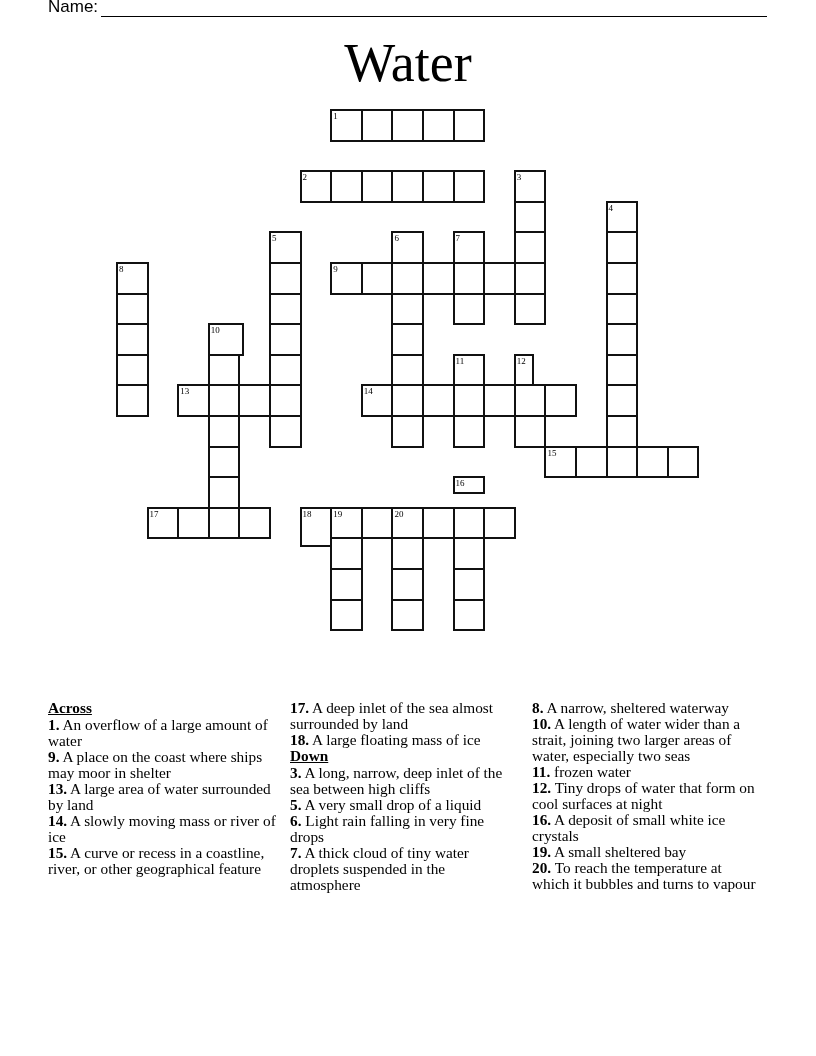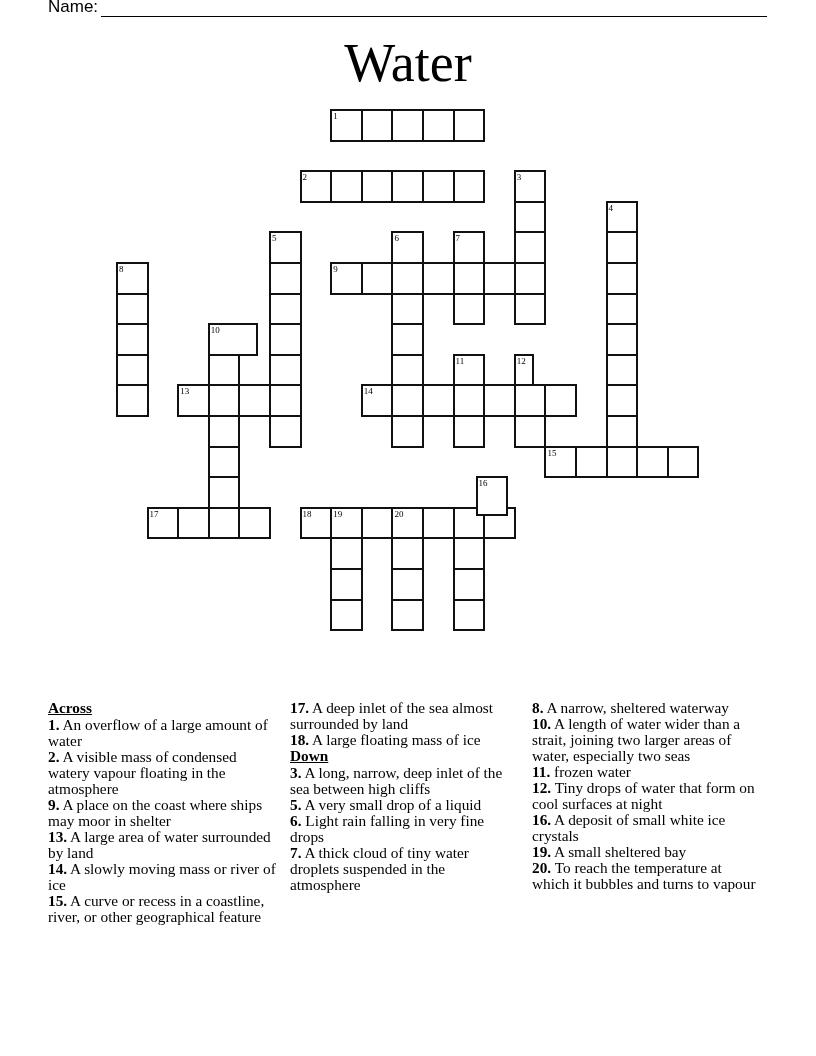--- a/index.html
+++ b/index.html
@@ -94,21 +94,21 @@
     <div class="cell" style="left: 575px; top: 445.6px; width: 32.6px; height: 32.6px;"></div>
     <div class="cell" style="left: 605.6px; top: 445.6px; width: 32.6px; height: 32.6px;"></div>
     <div class="cell" style="left: 636.2px; top: 445.6px; width: 32.6px; height: 32.6px;"></div>
     <div class="cell" style="left: 666.8px; top: 445.6px; width: 32.6px; height: 32.6px;"></div>
     <div class="cell" style="left: 146.6px; top: 506.8px; width: 32.6px; height: 32.6px;">
       <span class="num">17</span>
     </div>
     <div class="cell" style="left: 177.2px; top: 506.8px; width: 32.6px; height: 32.6px;"></div>
     <div class="cell" style="left: 207.8px; top: 506.8px; width: 32.6px; height: 32.6px;"></div>
     <div class="cell" style="left: 238.4px; top: 506.8px; width: 32.6px; height: 32.6px;"></div>
-    <div class="cell" style="left: 299.6px; top: 506.8px; width: 32.6px; height: 32px;">
+    <div class="cell" style="left: 299.6px; top: 506.8px; width: 32.6px; height: 40px;">
       <span class="num">18</span>
     </div>
     <div class="cell" style="left: 330.2px; top: 506.8px; width: 32.6px; height: 32.6px;">
       <span class="num">19</span>
     </div>
     <div class="cell" style="left: 360.8px; top: 506.8px; width: 32.6px; height: 32.6px;"></div>
     <div class="cell" style="left: 391.4px; top: 506.8px; width: 32.6px; height: 39px; text-align: right;">
       <span class="num">20</span>
     </div>
     <div class="cell" style="left: 422px; top: 506.8px; width: 32.6px; height: 32.6px;"></div>
@@ -149,54 +149,53 @@
       <span class="num">7</span>
     </div>
     <div class="cell" style="left: 452.6px; top: 292.6px; width: 32.6px; height: 32.6px;"></div>
     <div class="cell" style="left: 116px; top: 262px; width: 32.6px; height: 32.6px;">
       <span class="num">8</span>
     </div>
     <div class="cell" style="left: 116px; top: 292.6px; width: 32.6px; height: 32.6px;"></div>
     <div class="cell" style="left: 116px; top: 323.2px; width: 32.6px; height: 32.6px;"></div>
     <div class="cell" style="left: 116px; top: 353.8px; width: 32.6px; height: 32.6px;"></div>
     <div class="cell" style="left: 116px; top: 384.4px; width: 32.6px; height: 32.6px;"></div>
-    <div class="cell" style="left: 207.8px; top: 323.2px; width: 50px; height: 32.6px;">
+    <div class="cell" style="left: 207.8px; top: 323.2px; width: 36px; height: 32.6px;">
       <span class="num">10</span>
     </div>
     <div class="cell" style="left: 207.8px; top: 353.8px; width: 32.6px; height: 32.6px;"></div>
     <div class="cell" style="left: 207.8px; top: 415px; width: 32.6px; height: 32.6px;"></div>
     <div class="cell" style="left: 207.8px; top: 445.6px; width: 32.6px; height: 32.6px;"></div>
     <div class="cell" style="left: 207.8px; top: 476.2px; width: 32.6px; height: 32.6px;"></div>
     <div class="cell" style="left: 452.6px; top: 353.8px; width: 32.6px; height: 32.6px;">
       <span class="num">11</span>
     </div>
     <div class="cell" style="left: 452.6px; top: 415px; width: 32.6px; height: 32.6px;"></div>
     <div class="cell" style="left: 513.8px; top: 353.8px; width: 20px; height: 32.6px;">
       <span class="num">12</span>
     </div>
     <div class="cell" style="left: 513.8px; top: 415px; width: 32.6px; height: 32.6px;"></div>
-    <div class="cell" style="left: 452.6px; top: 476.2px; width: 32.6px; height: 40px; margin-left: 23px;">
+    <div class="cell" style="left: 452.6px; top: 476.2px; width: 32.6px; height: 18px;">
       <span class="num">16</span>
     </div>
     <div class="cell" style="left: 452.6px; top: 537.4px; width: 32.6px; height: 32.6px;"></div>
     <div class="cell" style="left: 452.6px; top: 568px; width: 32.6px; height: 32.6px;"></div>
     <div class="cell" style="left: 452.6px; top: 598.6px; width: 32.6px; height: 32.6px;"></div>
     <div class="cell" style="left: 330.2px; top: 537.4px; width: 32.6px; height: 32.6px;"></div>
     <div class="cell" style="left: 330.2px; top: 568px; width: 32.6px; height: 32.6px;"></div>
     <div class="cell" style="left: 330.2px; top: 598.6px; width: 32.6px; height: 32.6px;"></div>
     <div class="cell" style="left: 391.4px; top: 537.4px; width: 32.6px; height: 32.6px;"></div>
     <div class="cell" style="left: 391.4px; top: 568px; width: 32.6px; height: 32.6px;"></div>
     <div class="cell" style="left: 391.4px; top: 598.6px; width: 32.6px; height: 32.6px;"></div>
   </div>
 
 <div class="clues">
   <div class="col c1">
     <div class="heading">Across</div>
     <div class="clue"><b>1.</b> <span>An overflow of a large amount of water</span></div>
-    <div class="clue"><b>2.</b> <span>A visible mass of condensed watery vapour floating in the atmosphere</span></div>
     <div class="clue"><b>9.</b> <span>A place on the coast where ships may moor in shelter</span></div>
     <div class="clue"><b>13.</b> <span>A large area of water surrounded by land</span></div>
     <div class="clue"><b>14.</b> <span>A slowly moving mass or river of ice</span></div>
     <div class="clue"><b>15.</b> <span>A curve or recess in a coastline, river, or other geographical feature</span></div>
   </div>
   <div class="col c2">
     <div class="clue"><b>17.</b> <span>A deep inlet of the sea almost surrounded by land</span></div>
     <div class="clue"><b>18.</b> <span>A large floating mass of ice</span></div>
     <div class="heading">Down</div>
     <div class="clue"><b>3.</b> <span>A long, narrow, deep inlet of the sea between high cliffs</span></div>

